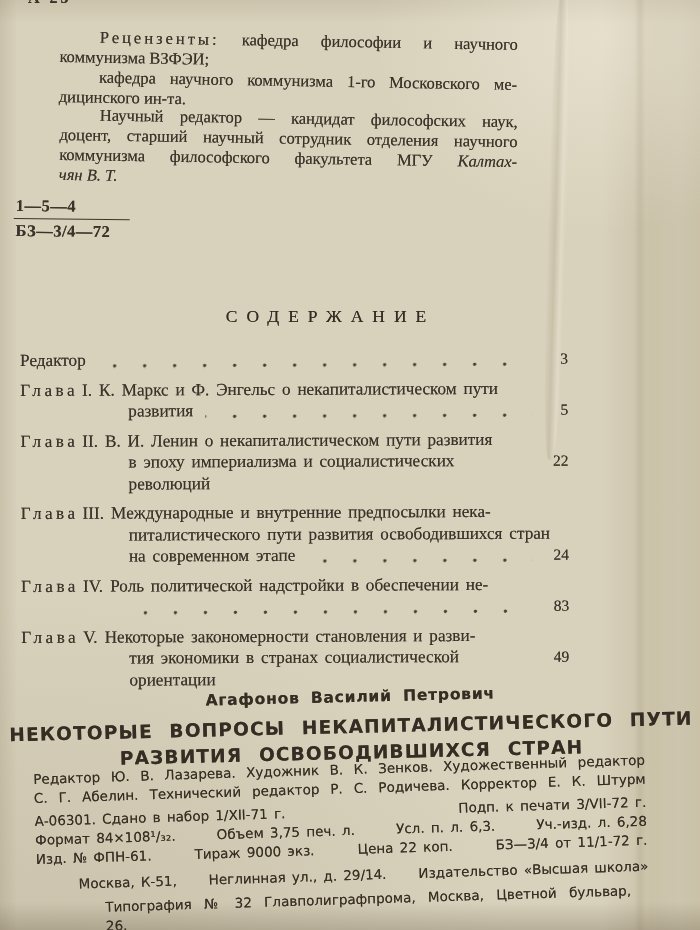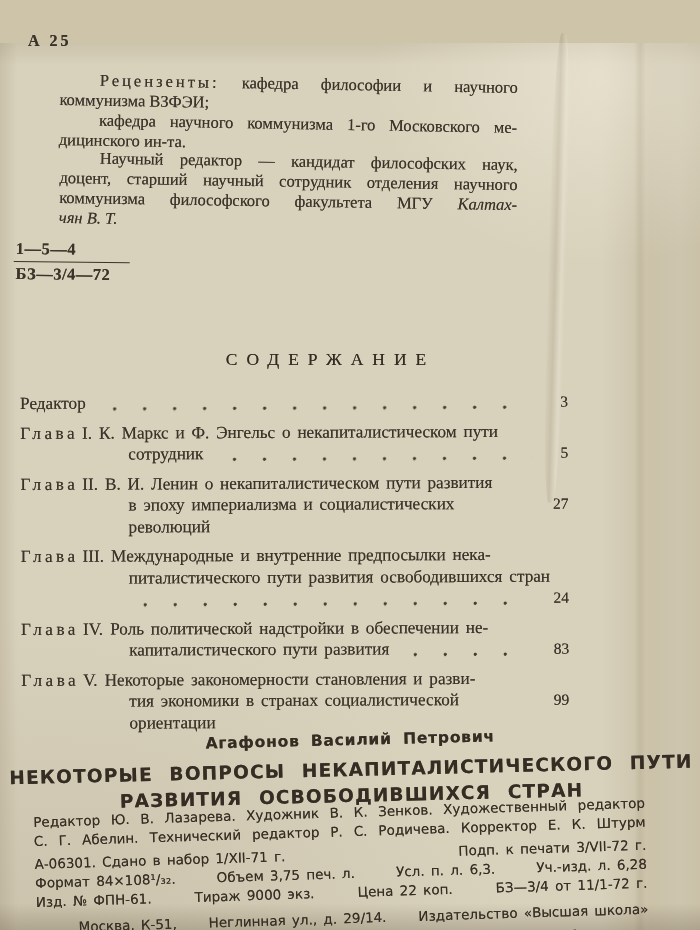--- a/index.html
+++ b/index.html
@@ -14,21 +14,20 @@
     background:
       radial-gradient(55% 35% at 86% 4%, rgba(240,235,219,.55), rgba(240,235,219,0) 60%),
       radial-gradient(120% 80% at 8% 108%, rgba(96,80,52,.13), rgba(96,80,52,0) 55%),
       linear-gradient(180deg, rgba(118,100,68,.13) 0, rgba(118,100,68,0) 2.5%),
       linear-gradient(0deg, rgba(70,56,36,.22) 0, rgba(70,56,36,0) 3%),
       linear-gradient(90deg, rgba(96,78,50,.12) 0, rgba(96,78,50,0) 2.5%),
       linear-gradient(90deg, rgba(0,0,0,0) 86%, rgba(128,106,68,.15) 93%, rgba(106,88,56,.10) 97%, rgba(140,120,84,.18) 100%),
       #d8d1bb;
     color:#3b332a;
     text-shadow:0 0 .45px rgba(59,51,42,.75);
-    margin-top:43px;
   }
   .crease{
     position:absolute;left:548px;top:-10px;width:18px;height:470px;
     background:linear-gradient(90deg, rgba(0,0,0,0), rgba(100,82,52,.13) 40%, rgba(236,231,215,.38) 75%, rgba(0,0,0,0));
     transform:rotate(1.6deg);border-radius:40%;
   }
   .edge2{
     position:absolute;left:634px;top:0;width:12px;height:930px;
     background:linear-gradient(90deg, rgba(0,0,0,0), rgba(104,86,54,.10) 50%, rgba(0,0,0,0));
   }
@@ -113,59 +112,59 @@
   <div class="toc">
     <div class="tl">
       <span>Редактор</span>
       <span class="leader"></span>
       <span class="pgnum">3</span>
     </div>
 
     <div class="entry">
       <div><span class="chap">Глава</span><span class="chapnum">I.</span><span>К. Маркс и Ф. Энгельс о некапиталистическом пути</span></div>
       <div class="tl cont">
-        <span>сотрудник</span>
+        <span>развития</span>
         <span class="leader"></span>
         <span class="pgnum">5</span>
       </div>
     </div>
 
     <div class="entry">
       <div><span class="chap">Глава</span><span class="chapnum">II.</span><span>В. И. Ленин о некапиталистическом пути развития</span></div>
       <div class="tl cont">
         <span>в эпоху империализма и социалистических революций</span>
         <span class="leader"></span>
-        <span class="pgnum">27</span>
+        <span class="pgnum">22</span>
       </div>
     </div>
 
     <div class="entry">
       <div><span class="chap">Глава</span><span class="chapnum">III.</span><span>Международные и внутренние предпосылки нека-</span></div>
       <div class="cont">питалистического пути развития освободившихся стран</div>
       <div class="tl cont">
+        <span>на современном этапе</span>
         <span class="leader"></span>
         <span class="pgnum">24</span>
       </div>
     </div>
 
     <div class="entry">
       <div><span class="chap">Глава</span><span class="chapnum">IV.</span><span>Роль политической надстройки в обеспечении не-</span></div>
       <div class="tl cont">
-        <span>капиталистического пути развития</span>
         <span class="leader"></span>
         <span class="pgnum">83</span>
       </div>
     </div>
 
     <div class="entry">
       <div><span class="chap">Глава</span><span class="chapnum">V.</span><span>Некоторые закономерности становления и разви-</span></div>
       <div class="tl cont">
         <span>тия экономики в странах социалистической ориентации</span>
         <span class="leader"></span>
-        <span class="pgnum">99</span>
+        <span class="pgnum">49</span>
       </div>
     </div>
   </div>
 
   <div class="author-block">
     <div class="author">Агафонов Василий Петрович</div>
     <div class="btitle t1">НЕКОТОРЫЕ ВОПРОСЫ НЕКАПИТАЛИСТИЧЕСКОГО ПУТИ</div>
     <div class="btitle t2">РАЗВИТИЯ ОСВОБОДИВШИХСЯ СТРАН</div>
   </div>
 

